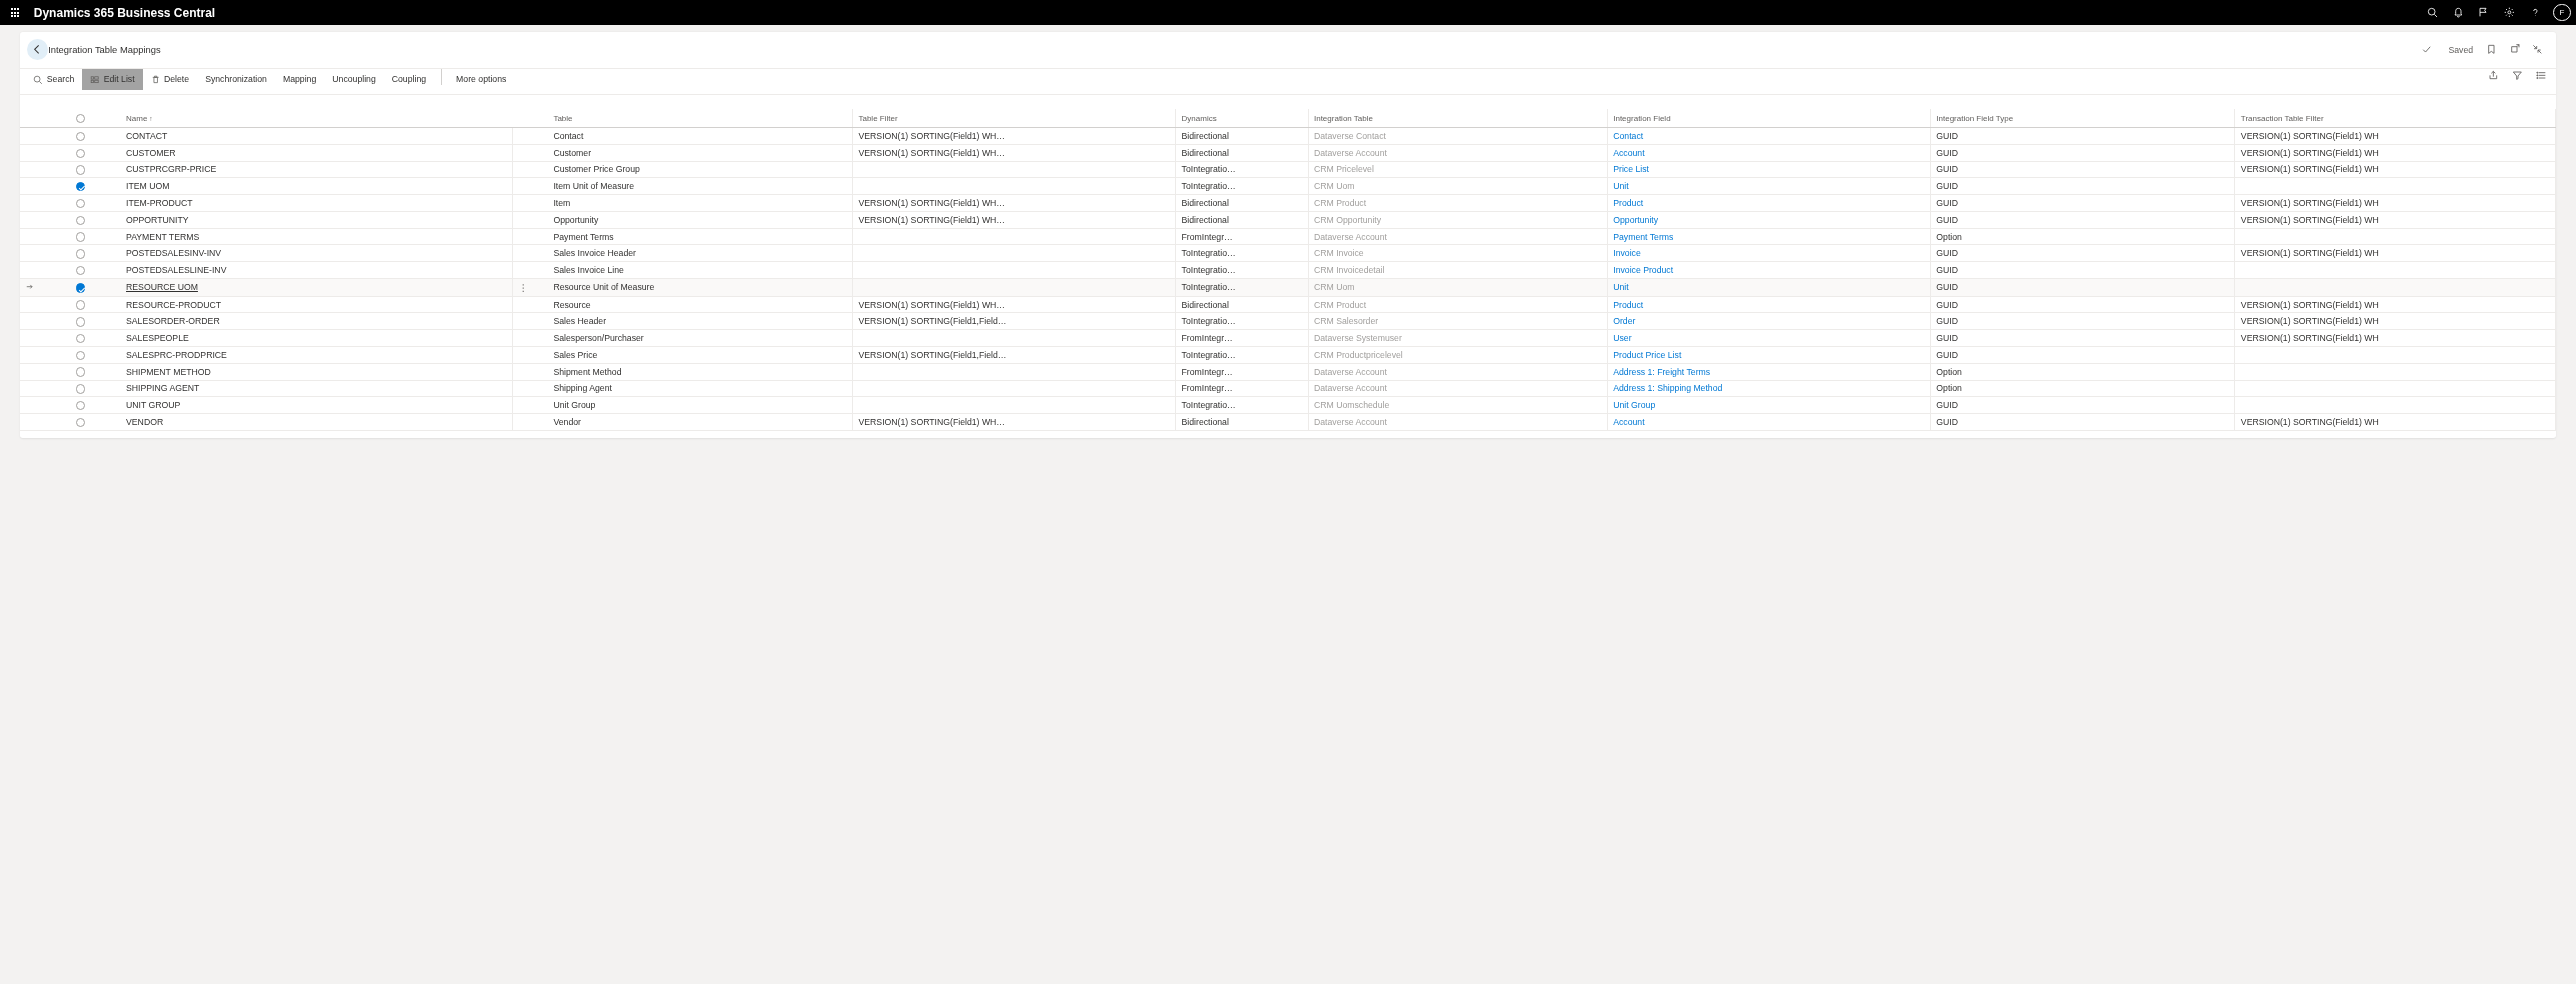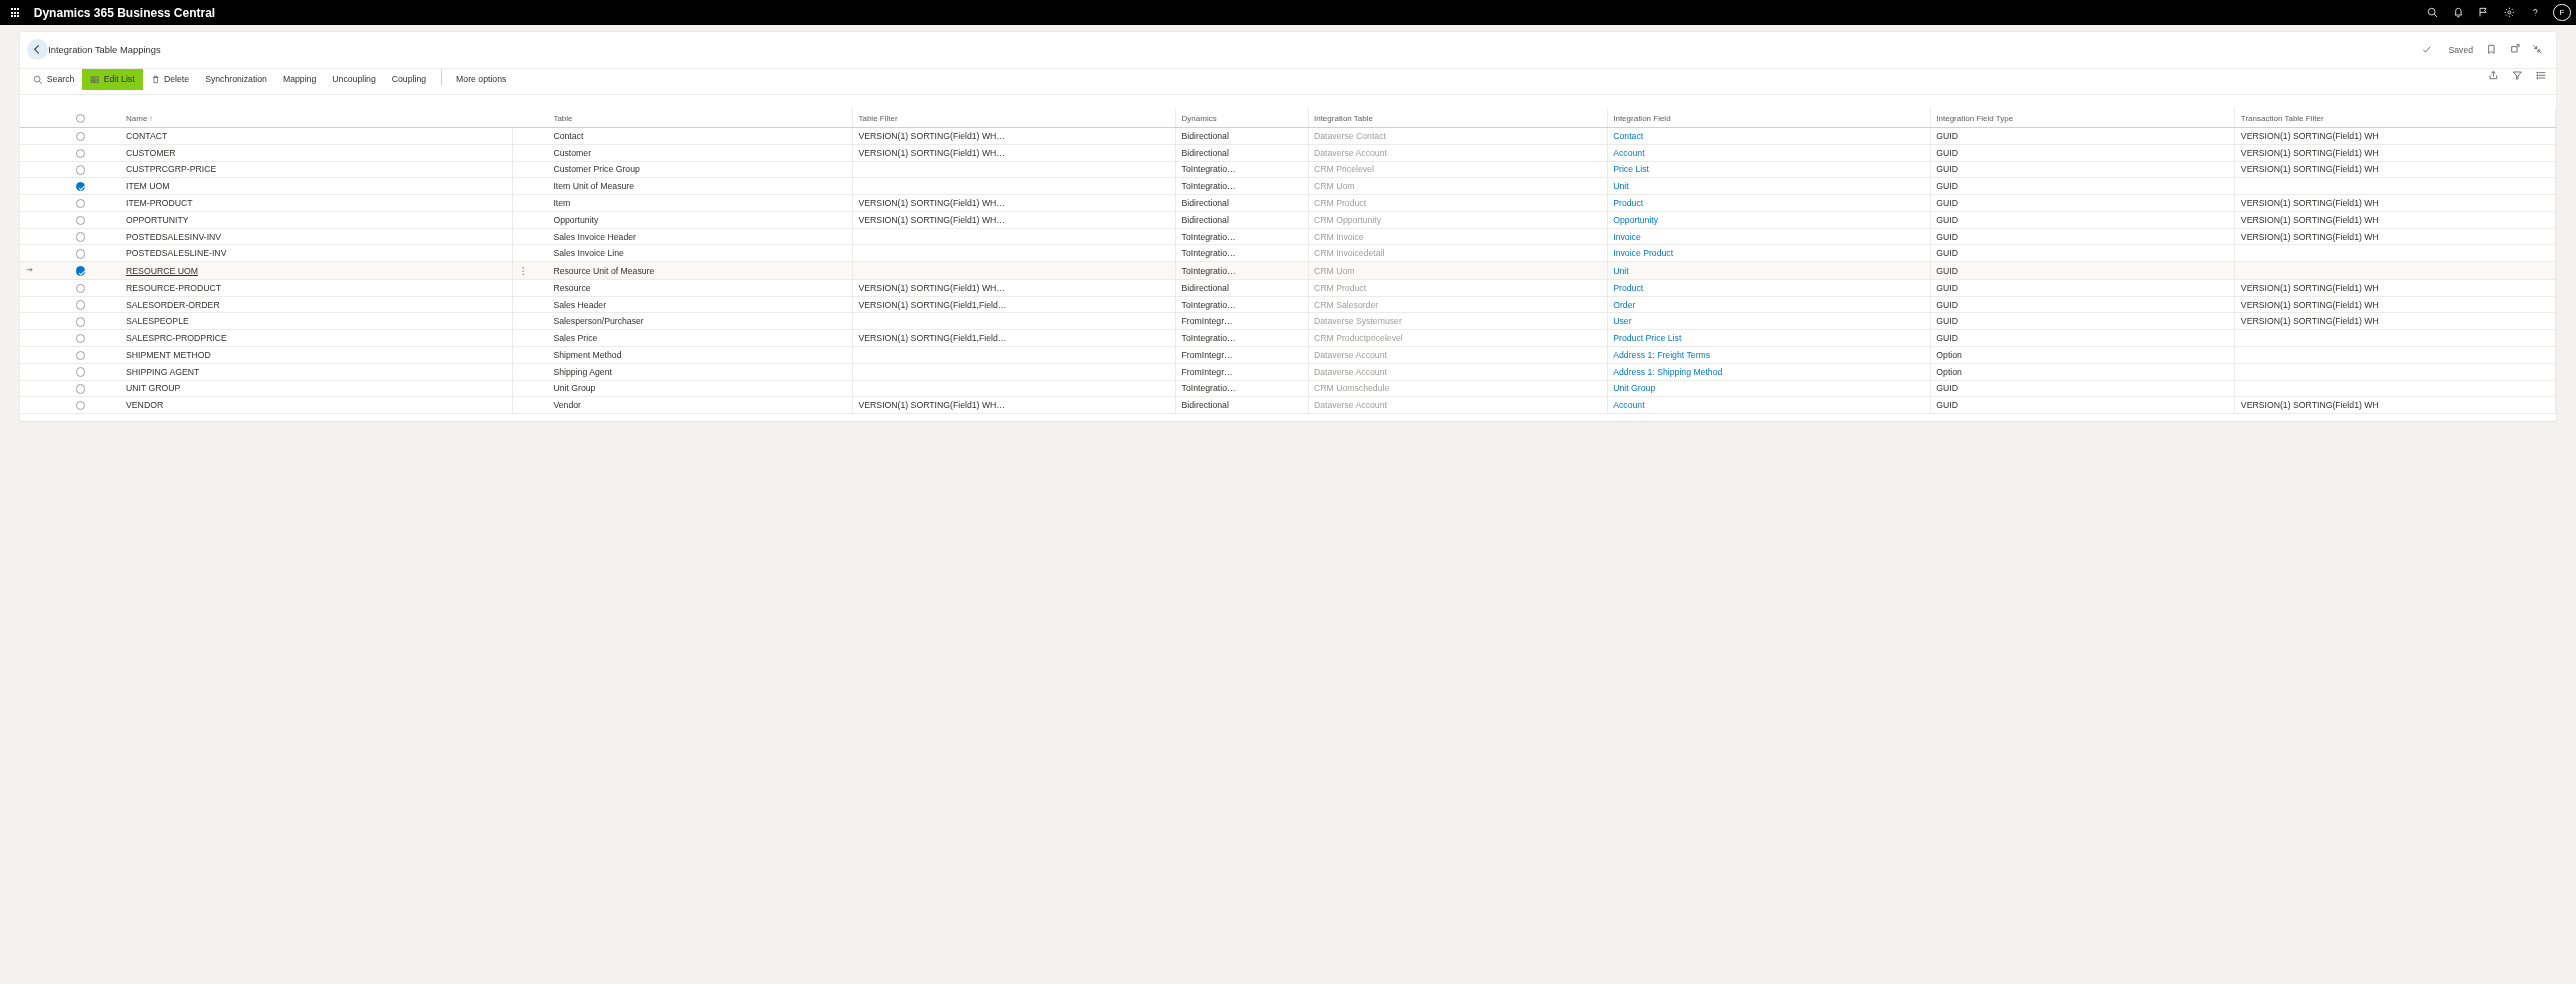--- a/index.html
+++ b/index.html
@@ -29,21 +29,21 @@
   .titlebar-spacer { flex:1; }
   .saved { display:flex; align-items:center; gap:17px; color:#605e5c; font-size:8.7px; margin-right:12px; }
   .saved svg { width:9.4px; height:9.4px; stroke:#605e5c; fill:none; stroke-width:1.5; }
   .title-icons { display:flex; gap:9.4px; }
   .title-icons .ticon { width:13.4px; height:13.4px; display:flex; align-items:center; justify-content:center; cursor:pointer; }
   .title-icons svg { width:10.7px; height:10.7px; stroke:#605e5c; fill:none; stroke-width:1.3; }
   
   
   .toolbar { display:flex; align-items:flex-start; height:27px; border-top:0.7px solid #edebe9; border-bottom:0.7px solid #edebe9; padding:0 8px 0 5.4px; font-size:8.7px; }
   .tb-btn { display:flex; align-items:center; gap:4px; padding:0 8px; height:21.5px; cursor:pointer; color:#323130; }
-  .tb-btn.active { background:#84cc16; }
+  .tb-btn.active { background:#a3a3a3; }
   .tb-btn svg { width:9.4px; height:9.4px; stroke:#605e5c; fill:none; stroke-width:1.3; }
   .tb-sep { width:0.7px; height:16px; background:#d2d0ce; margin:0 6.7px; }
   .tb-spacer { flex:1; }
   .tb-right { display:flex; gap:10.7px; }
   .tb-right .ticon { width:13.4px; height:13.4px; display:flex; align-items:center; justify-content:center; cursor:pointer; }
   .tb-right svg { width:10.7px; height:10.7px; stroke:#605e5c; fill:none; stroke-width:1.3; }
   
   
   .table-area { padding: 14.8px 0 6.7px 0; overflow-x:auto; }
   table.grid { width:100%; border-collapse:collapse; table-layout:fixed; }
@@ -345,20 +345,33 @@
               <td class="col-filter">VERSION(1) SORTING(Field1) WH…</td>
               <td class="col-dir">Bidirectional</td>
               <td class="col-itable"><span class="muted">CRM Opportunity</span></td>
               <td class="col-ifield"><span class="link">Opportunity</span></td>
               <td class="col-iftype">GUID</td>
               <td class="col-itfilt">VERSION(1) SORTING(Field1) WH</td>
             </tr>
             <tr>
               <td class="col-arrow"></td>
               <td class="col-sel"><span class="sel-circ"></span></td>
+              <td class="col-name"><span class="name-cell">PAYMENT TERMS</span></td>
+              <td class="col-menu"></td>
+              <td class="col-table">Payment Terms</td>
+              <td class="col-filter"></td>
+              <td class="col-dir">FromIntegr…</td>
+              <td class="col-itable"><span class="muted">Dataverse Account</span></td>
+              <td class="col-ifield"><span class="link">Payment Terms</span></td>
+              <td class="col-iftype">Option</td>
+              <td class="col-itfilt"></td>
+            </tr>
+            <tr>
+              <td class="col-arrow"></td>
+              <td class="col-sel"><span class="sel-circ"></span></td>
               <td class="col-name"><span class="name-cell">POSTEDSALESINV-INV</span></td>
               <td class="col-menu"></td>
               <td class="col-table">Sales Invoice Header</td>
               <td class="col-filter"></td>
               <td class="col-dir">ToIntegratio…</td>
               <td class="col-itable"><span class="muted">CRM Invoice</span></td>
               <td class="col-ifield"><span class="link">Invoice</span></td>
               <td class="col-iftype">GUID</td>
               <td class="col-itfilt">VERSION(1) SORTING(Field1) WH</td>
             </tr>

